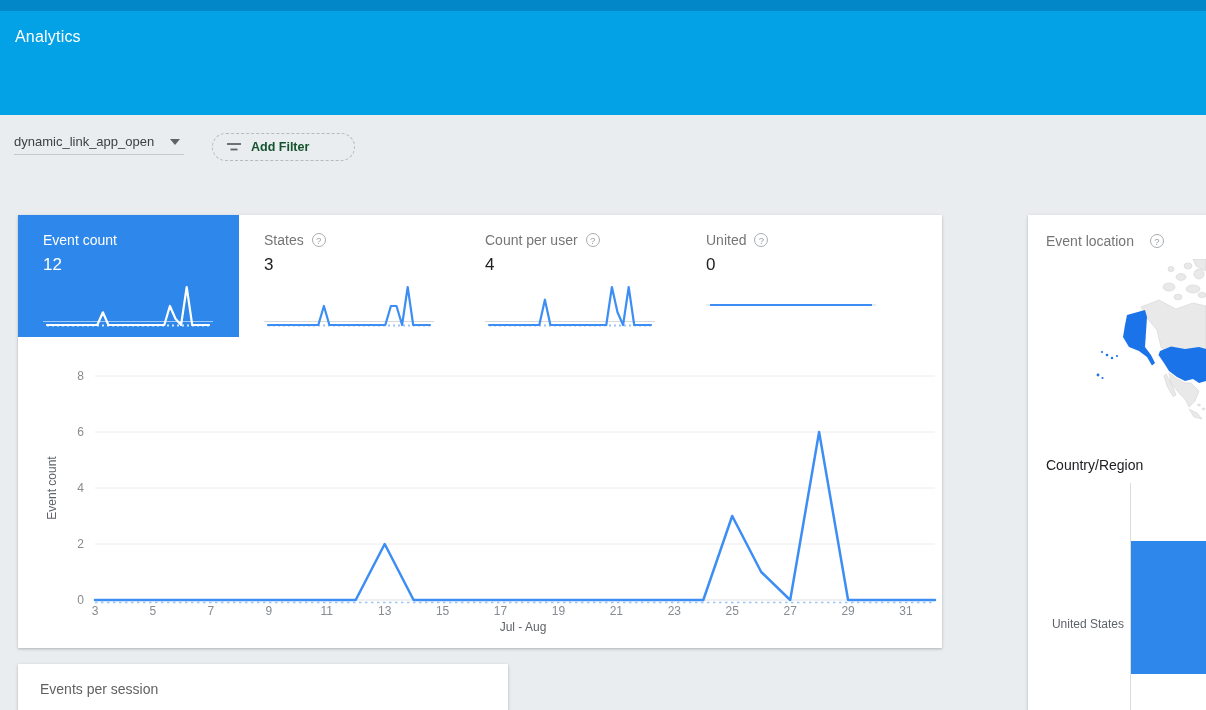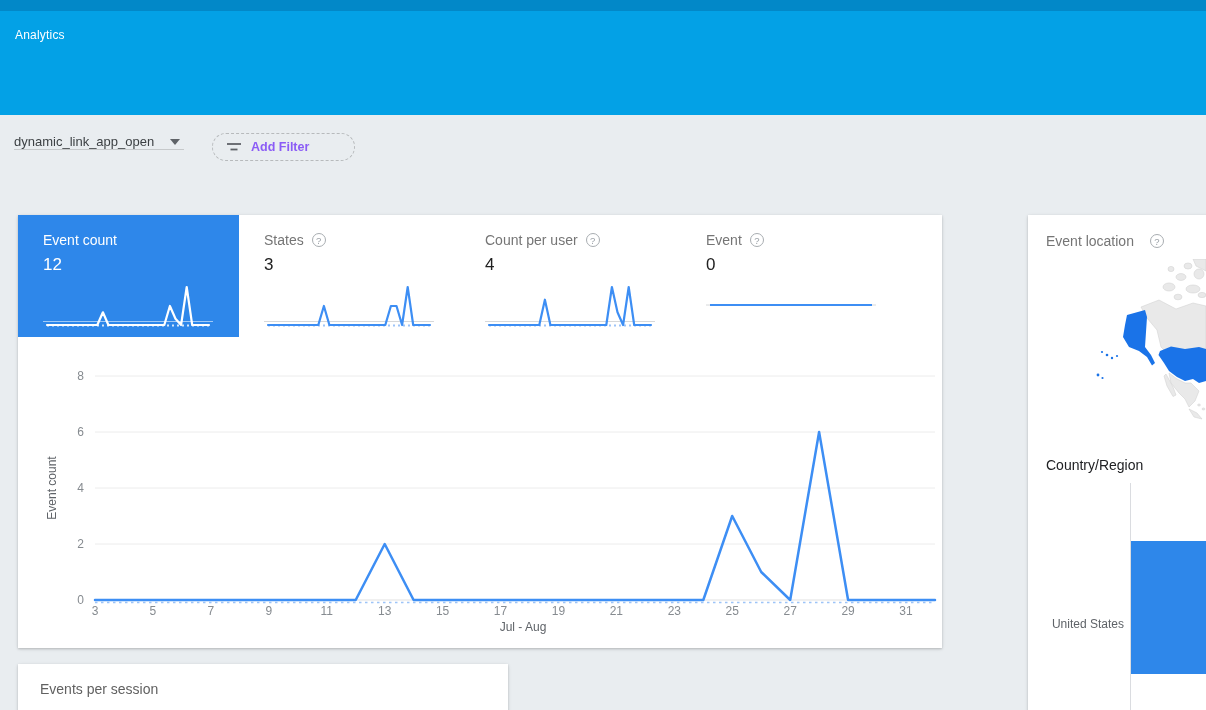--- a/index.html
+++ b/index.html
@@ -6,36 +6,36 @@
   html,body { width:1206px; height:710px; overflow:hidden; }
   body {
     position:relative;
     background:var(--bg,#e9edf0);
     font-family:"Liberation Sans", sans-serif;
     color:#202124;
   }
   
   .top-strip { position:absolute; top:0; left:0; right:0; height:11px; background:var(--strip,#0288c8); }
   .app-bar   { position:absolute; top:11px; left:0; right:0; height:104px; background:var(--header,#03a1e6); }
-  .app-title { position:absolute; left:15px; top:17px; color:#fff; font-size:12px; font-weight:400; letter-spacing:.2px; }
+  .app-title { position:absolute; left:15px; top:17px; color:#fff; font-size:16px; font-weight:400; letter-spacing:.2px; }
   .tabs { position:absolute; left:14px; bottom:0; display:flex; gap:47px; }
   .tab  { font-size:13px; font-weight:700; letter-spacing:.8px; color:rgba(255,255,255,.72);
           padding-bottom:16px; position:relative; cursor:pointer; white-space:nowrap; }
   .tab.active { color:#fff; }
   .tab.active::after { content:""; position:absolute; left:-23px; right:-23px; bottom:0; height:4px; background:#fff; }
   
   .event-select { position:absolute; left:14px; top:134px; width:170px; display:flex; align-items:center;
-                  justify-content:space-between; border-bottom:1px solid #c6c9cb; padding-bottom:0; cursor:pointer; }
+                  justify-content:space-between; border-bottom:1px solid #c6c9cb; padding-bottom:5px; cursor:pointer; }
   .event-select-label { font-size:13px; color:#3c4043; }
   .dd-arrow { width:0; height:0; border-left:5px solid transparent; border-right:5px solid transparent;
               border-top:6px solid #5f6368; margin-right:4px; }
   .add-filter { position:absolute; left:212px; top:133px; height:28px; min-width:143px;
                 border:1.6px dashed #b7babc; border-radius:15px; background:transparent;
                 display:flex; align-items:center; padding:0 13px; cursor:pointer; }
-  .add-filter-label { font-size:12.5px; font-weight:700; color:#8b5cf6; margin-left:9px; }
+  .add-filter-label { font-size:12.5px; font-weight:700; color:#14532d; margin-left:9px; }
   .plus-icon { margin-left:auto; padding-left:18px; }
   
   .card { position:absolute; background:#fff; box-shadow:0 1px 2px rgba(0,0,0,.16), 0 1px 4px rgba(0,0,0,.1); }
   #main-card   { left:18px;  top:215px; width:924px; height:433px; }
   #loc-card    { left:1028px; top:215px; width:200px; height:520px; }
   #bottom-card { left:18px;  top:664px; width:490px; height:60px; }
   
   .metric-strip { position:absolute; top:0; left:0; height:122px; display:flex; z-index:2; }
   .metric-tab { width:221px; height:122px; padding:17px 0 0 25px; position:relative; cursor:pointer; }
   .metric-tab.selected { background:var(--selblue,#2e87ea); }
@@ -118,21 +118,21 @@
         </div>
         <div class="metric-value">4</div>
         <svg class="spark" viewBox="0 0 170 52">
           <line x1="0" y1="42.5" x2="170" y2="42.5" stroke="#d6d8da" stroke-width="1"></line>
           <line x1="4" y1="46.5" x2="166" y2="46.5" stroke="#9DC4F8" stroke-width="1.8" stroke-dasharray="2 3"></line>
           <polyline points="4.0,46.0 9.6,46.0 15.2,46.0 20.8,46.0 26.3,46.0 31.9,46.0 37.5,46.0 43.1,46.0 48.7,46.0 54.3,46.0 59.9,20.7 65.4,46.0 71.0,46.0 76.6,46.0 82.2,46.0 87.8,46.0 93.4,46.0 99.0,46.0 104.6,46.0 110.1,46.0 115.7,46.0 121.3,46.0 126.9,8.0 132.5,33.3 138.1,46.0 143.7,8.0 149.2,46.0 154.8,46.0 160.4,46.0 166.0,46.0" fill="none" stroke="#3D8EF4" stroke-width="2.2" stroke-linejoin="round" stroke-linecap="round"></polyline>
         </svg>
       </div>
       <div class="metric-tab">
         <div class="metric-label-row">
-          <span class="metric-label">Event</span>
+          <span class="metric-label">United</span>
           <span class="help">?</span>
         </div>
         <div class="metric-value">0</div>
         <svg class="spark" viewBox="0 0 170 52">
           <line x1="0" y1="26" x2="170" y2="26" stroke="#d6d8da" stroke-width="1"></line>
           <line x1="4" y1="26" x2="166" y2="26" stroke="#3D8EF4" stroke-width="2.2"></line>
         </svg>
       </div>
     </div>
   <svg id="main-chart" viewBox="0 0 992 433">

